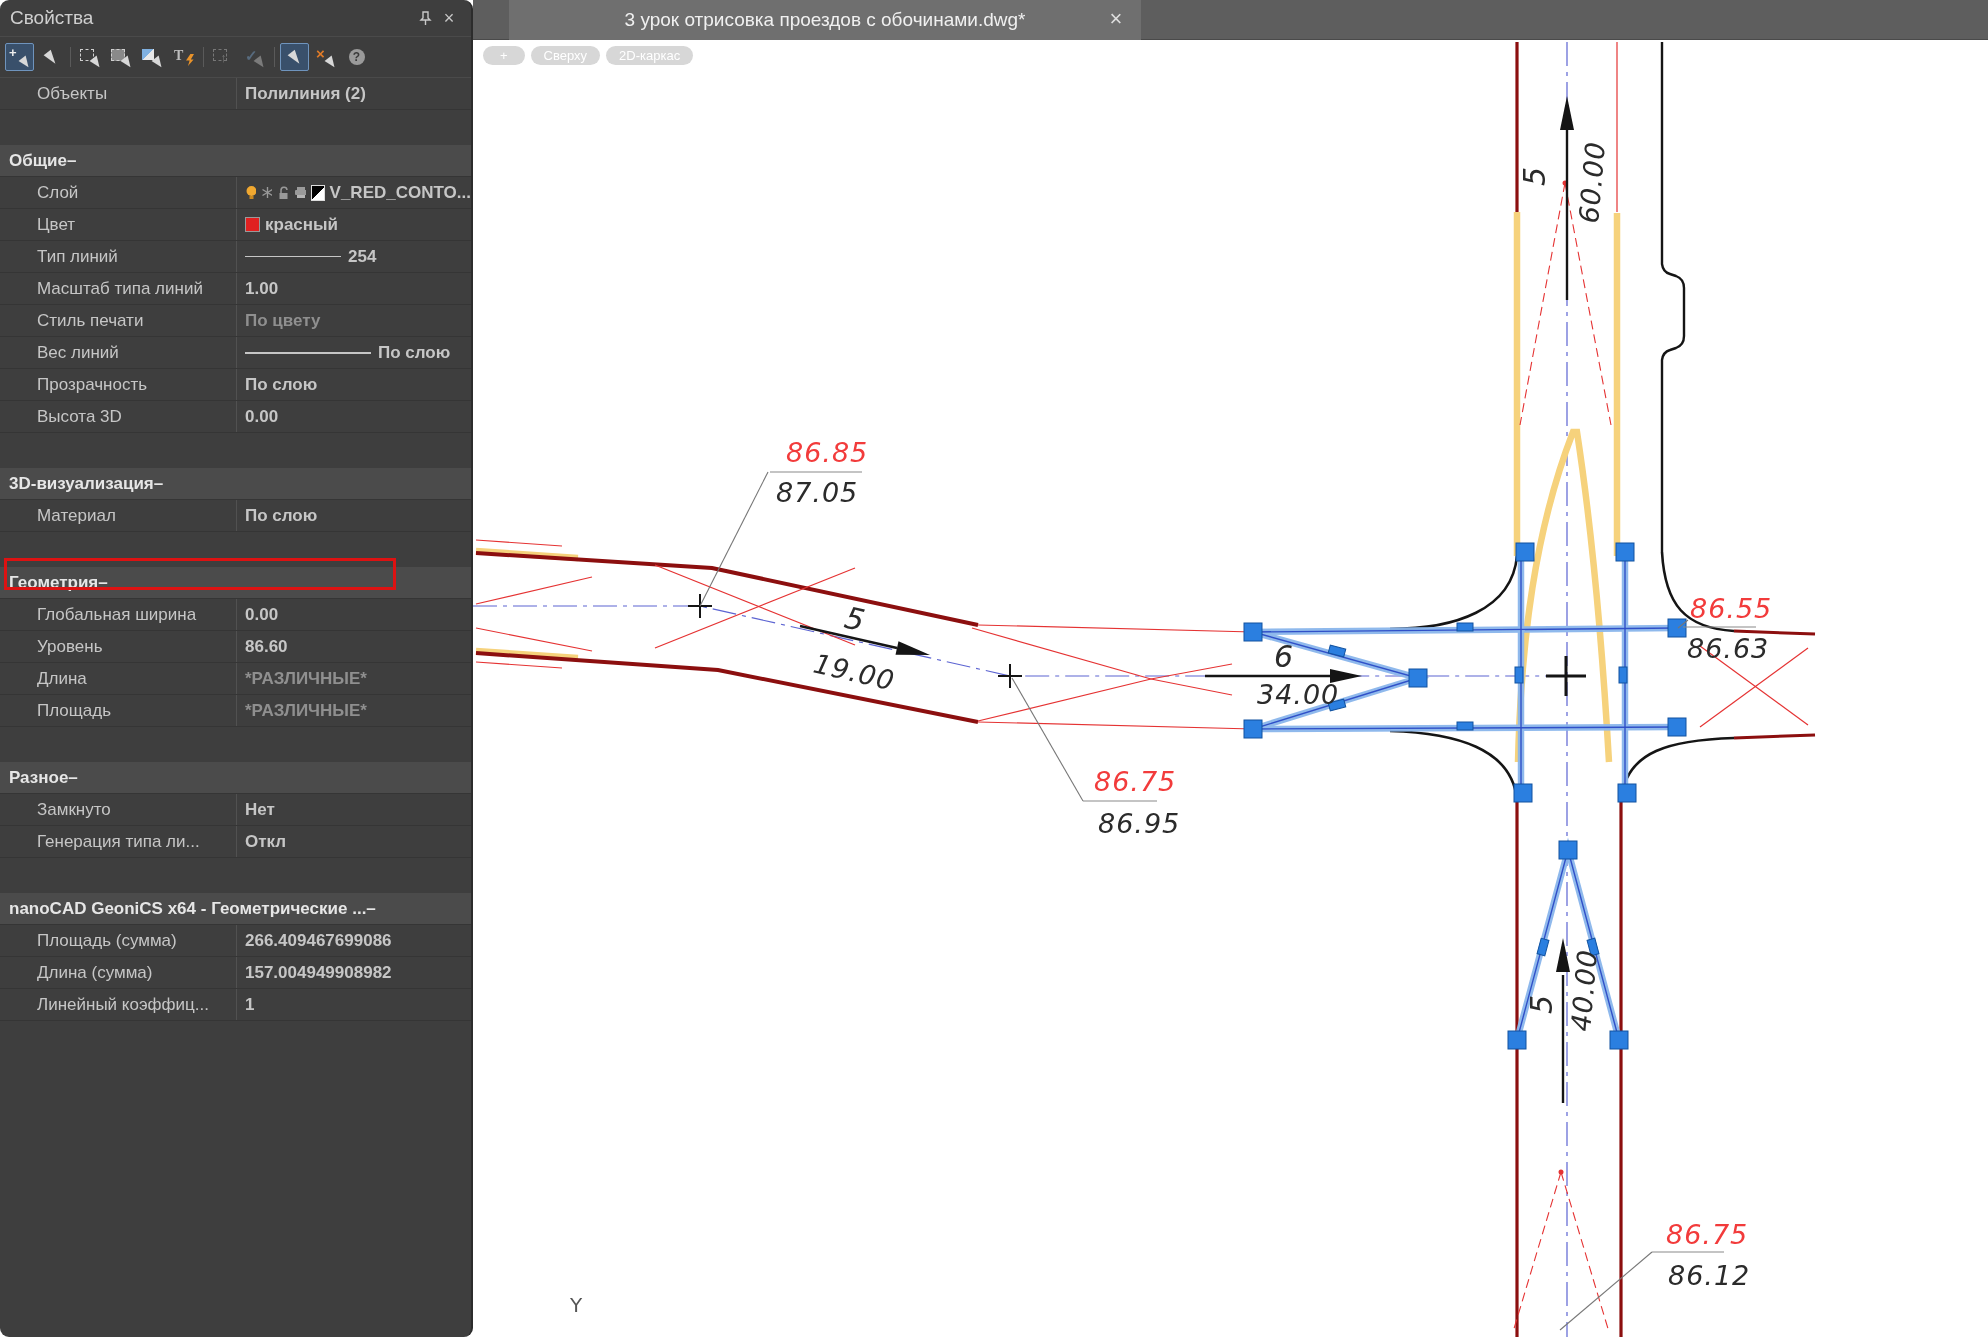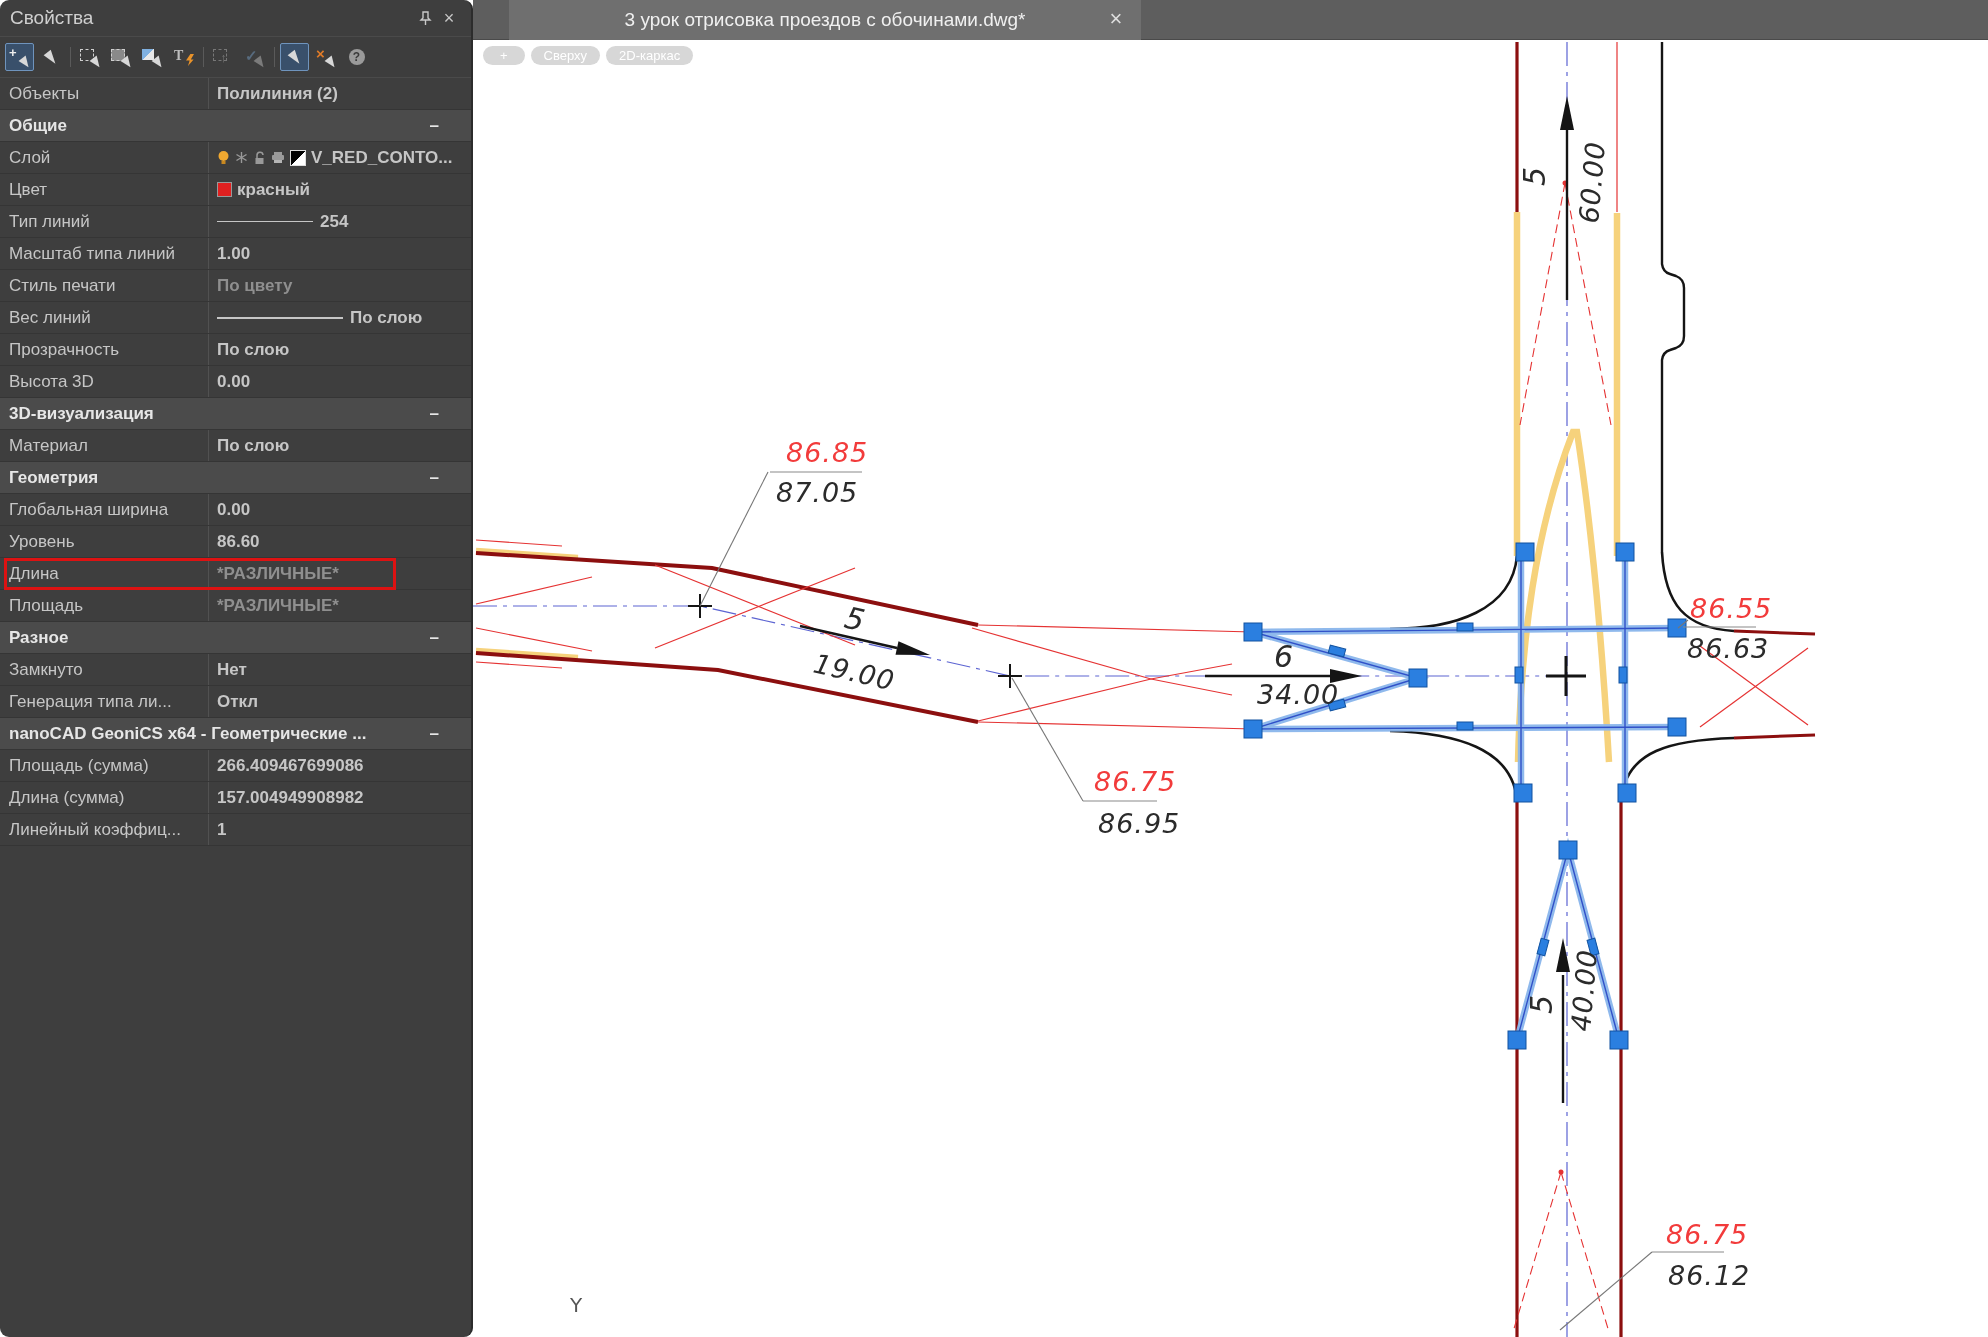--- a/index.html
+++ b/index.html
@@ -23,24 +23,24 @@
   .tri2{position:absolute;left:3px;top:5px;width:12px;height:11px;background:linear-gradient(135deg,#7fb0e0 48%,#e8e8e8 52%);}
   .plus{position:absolute;left:3px;top:1px;font-weight:bold;font-size:13px;color:#eee;}
   .tt{font-weight:bold;font-size:14px;font-family:"Liberation Serif",serif;color:#bdbdbd;position:absolute;left:4px;top:4px;}
   .bolt{position:absolute;right:3px;bottom:4px;width:8px;height:12px;background:#e8922a;clip-path:polygon(55% 0,100% 0,60% 45%,95% 45%,25% 100%,45% 55%,0 55%);}
   .up{font-weight:bold;font-size:13px;color:#cfcfcf;}
   .chk{color:#7fb0e0;font-size:15px;position:absolute;left:4px;top:3px;}
   .xx{color:#e07b28;font-weight:bold;font-size:15px;position:absolute;left:4px;top:1px;}
   .hlp{width:16px;height:16px;border-radius:50%;background:#9a9a9a;color:#3a3a3a;font-weight:bold;font-size:12px;line-height:16px;text-align:center;}
 
   #pgrid{position:relative;}
-  .prow{height:31px;display:flex;align-items:center;border-bottom:1px solid #353535;font-size:17px;color:#c6c6c6;}
+  .prow{height:31px;display:flex;align-items:center;border-bottom:1px solid #353535;font-size:17px;color:#c6c6c6;padding-left:28px;}
   .plabel{width:209px;padding-left:9px;border-right:1px solid #515151;white-space:nowrap;overflow:hidden;align-self:stretch;display:flex;align-items:center;box-sizing:border-box;}
   .pvalue{flex:1;padding-left:8px;display:flex;align-items:center;gap:5px;white-space:nowrap;overflow:hidden;font-weight:bold;}
-  .prow.section{background:#4b4b4b;color:#e6e6e6;font-weight:bold;padding-left:9px;padding-right:32px;justify-content:space-between;}
+  .prow.section{background:#4b4b4b;color:#e6e6e6;font-weight:bold;padding-left:9px;padding-right:32px;margin-top:35px;}
   .muted .pvalue{color:#8f8f8f;}
   .ltline{display:inline-block;width:96px;height:0;border-top:1.6px solid #c6c6c6;margin-right:2px;}
   .lwline{display:inline-block;width:126px;height:0;border-top:2.2px solid #c6c6c6;margin-right:2px;}
   .cswatch{width:13px;height:13px;background:#e02020;border:1px solid #999;display:inline-block;}
   .lswatch{width:14px;height:14px;border:1px solid #ddd;background:linear-gradient(135deg,#000 0 50%,#fff 50% 100%);display:inline-block;}
   #redbox{position:absolute;left:4px;top:480px;width:392px;height:32px;border:3px solid #dd1212;box-sizing:border-box;pointer-events:none;}
 
   
   #tabbar{position:absolute;left:473px;top:0;width:1515px;height:40px;background:#5e5e5e;border-bottom:1px solid #4a4a4a;box-sizing:border-box;}
   #doc-tab{position:absolute;left:0;top:0;width:632px;height:40px;background:#6f6f6f;display:flex;align-items:center;justify-content:center;color:#f0f0f0;font-size:19px;margin-left:36px;}

